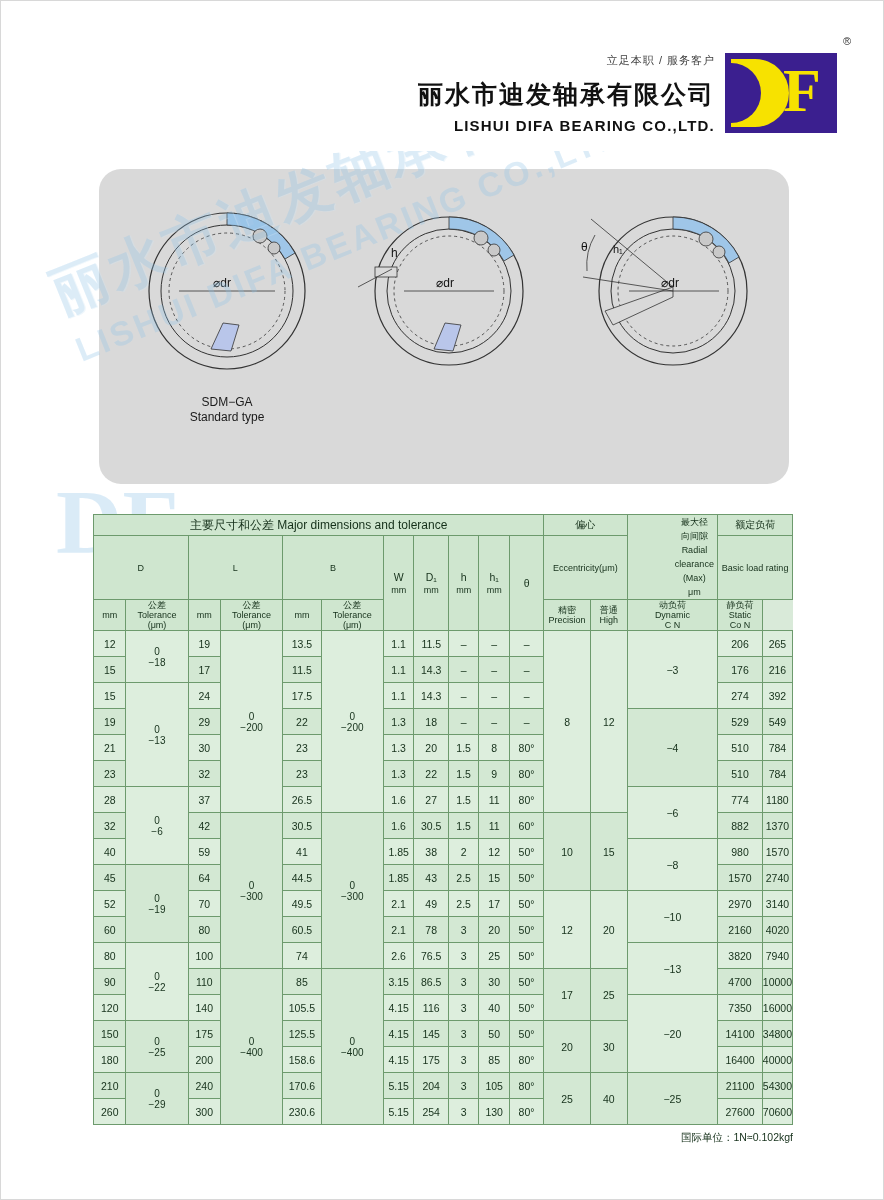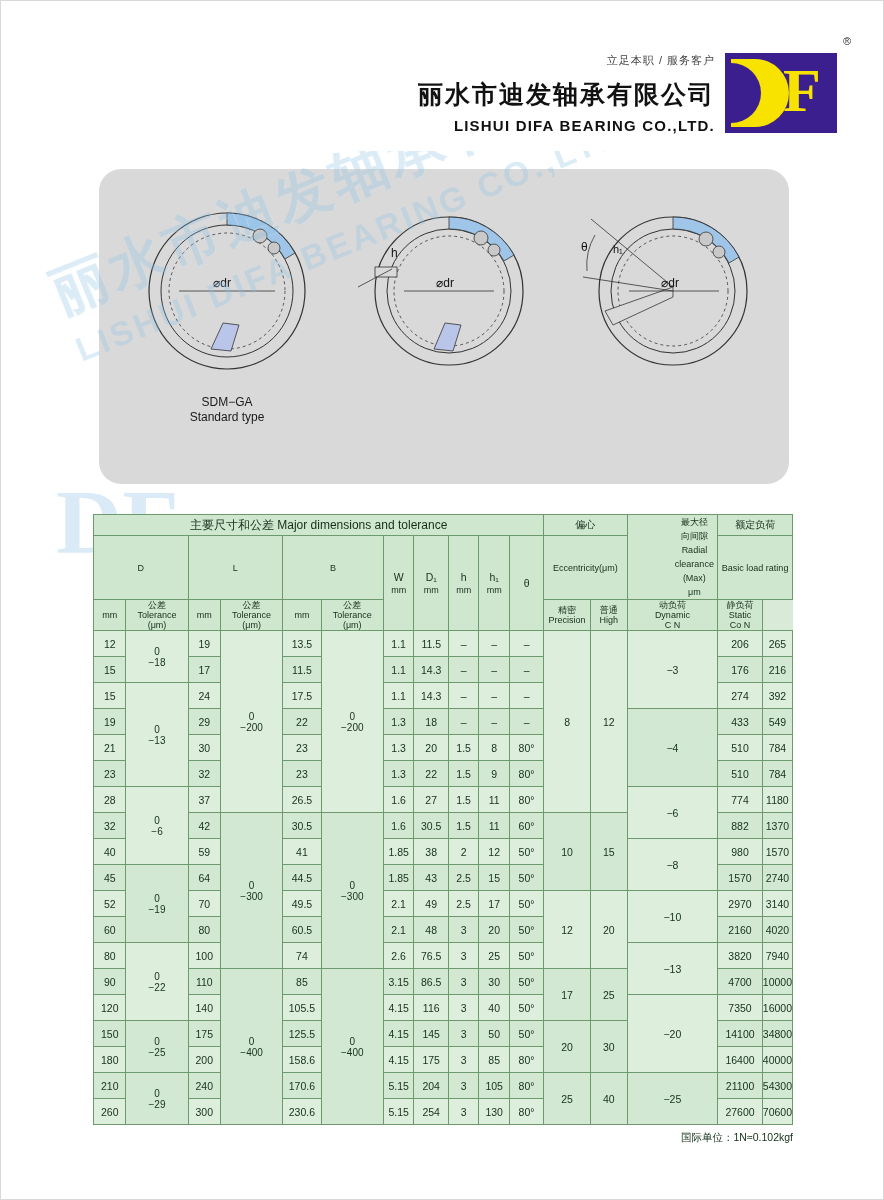--- a/index.html
+++ b/index.html
@@ -311,21 +311,21 @@
           <tr>
             <td>19</td>
             <td>29</td>
             <td>22</td>
             <td>1.3</td>
             <td>18</td>
             <td>–</td>
             <td>–</td>
             <td>–</td>
             <td rowspan="3">−4</td>
-            <td>433</td>
+            <td>529</td>
             <td>549</td>
           </tr>
           <tr>
             <td>21</td>
             <td>30</td>
             <td>23</td>
             <td>1.3</td>
             <td>20</td>
             <td>1.5</td>
             <td>8</td>
@@ -426,21 +426,21 @@
             <td rowspan="3">20</td>
             <td rowspan="2">−10</td>
             <td>2970</td>
             <td>3140</td>
           </tr>
           <tr>
             <td>60</td>
             <td>80</td>
             <td>60.5</td>
             <td>2.1</td>
-            <td>48</td>
+            <td>78</td>
             <td>3</td>
             <td>20</td>
             <td>50°</td>
             <td>2160</td>
             <td>4020</td>
           </tr>
           <tr>
             <td>80</td>
             <td rowspan="3" class="tol-cell">
               <span class="c1">0</span>

